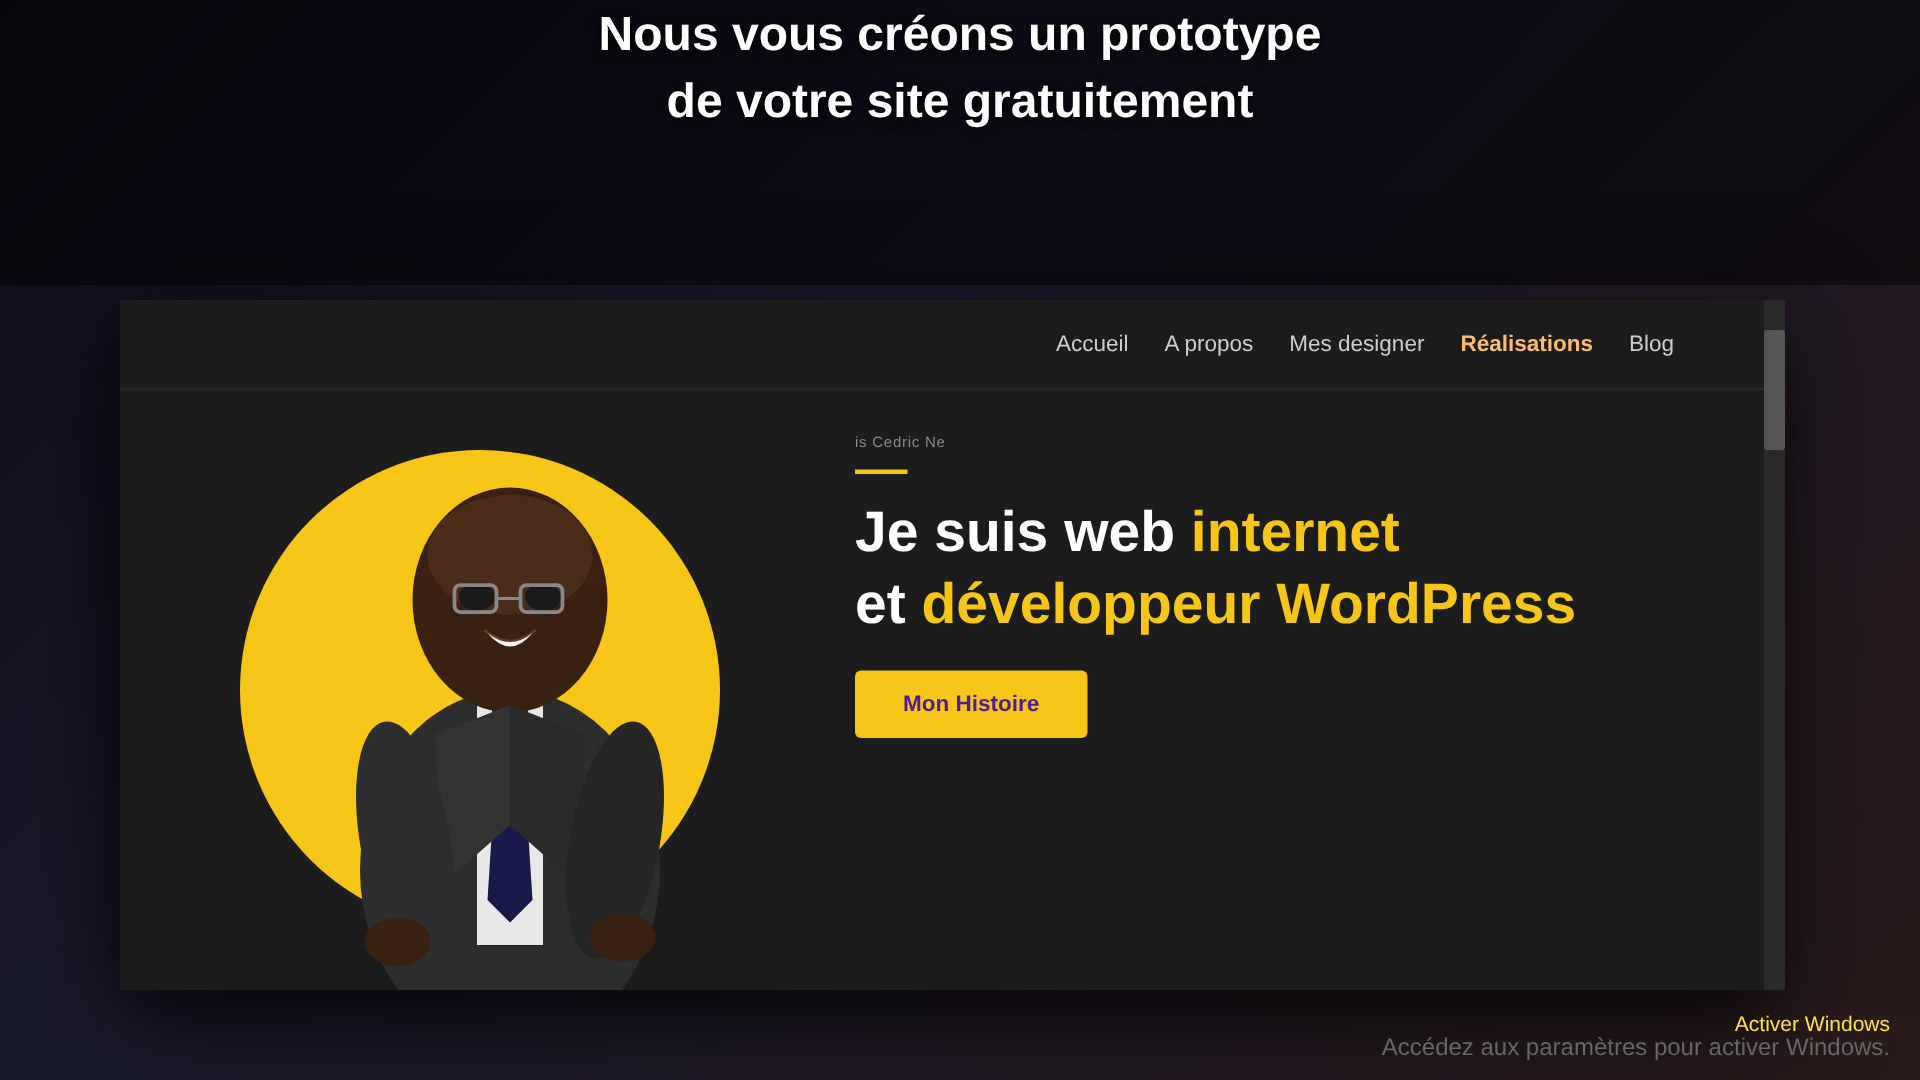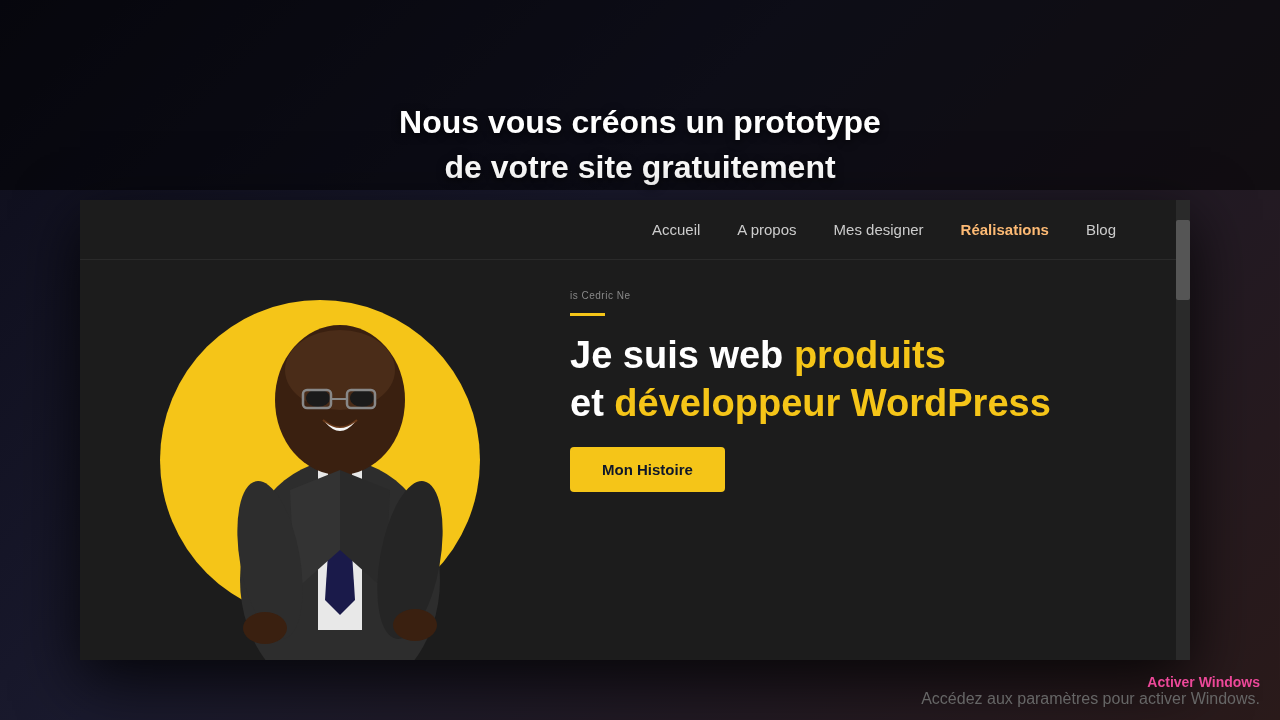--- a/index.html
+++ b/index.html
@@ -22,21 +22,21 @@
       z-index: 0;
     }
 
     
     .top-banner {
       position: relative;
       z-index: 2;
       width: 100%;
       height: 190px;
       display: flex;
-      align-items: flex-end;
+      align-items: flex-start;
       justify-content: center;
       background: rgba(0,0,0,0.5);
     }
 
     .banner-text {
       text-align: center;
       color: #ffffff;
       font-size: 32px;
       font-weight: 700;
       line-height: 1.4;
@@ -88,21 +88,21 @@
       display: flex;
       align-items: center;
       justify-content: flex-end;
       padding-right: 60px;
       z-index: 5;
       border-bottom: 1px solid #2a2a2a;
     }
 
     .nav-links {
       display: flex;
-      gap: 37px;
+      gap: 24px;
       align-items: flex-start;
     }
 
     .nav-link {
       color: #cccccc;
       font-size: 15px;
       font-weight: 400;
       cursor: pointer;
       text-decoration: none;
       transition: color 0.2s;
@@ -191,43 +191,43 @@
     .hero-description {
       font-size: 15px;
       color: #aaaaaa;
       line-height: 1.6;
       margin-bottom: 30px;
       max-width: 450px;
     }
 
     .btn-mon-histoire {
       background: #f5c518;
-      color: #0f172a;
+      color: #4c1d95;
       border: none;
       padding: 14px 32px;
       font-size: 15px;
       font-weight: 600;
       border-radius: 4px;
       cursor: pointer;
       transition: background 0.2s;
     }
 
     
     .windows-notice {
       position: absolute;
       bottom: 12px;
       right: 20px;
       z-index: 10;
       text-align: right;
     }
 
     .windows-notice-title {
-      color: #ec4899;
+      color: #fde047;
       font-size: 14px;
-      font-weight: 700;
+      font-weight: 400;
     }
 
     .windows-notice-sub {
       color: #666;
       font-size: 16px;
     }
 
     
     .nav-link.active-hover {
       color: #fdba74;
@@ -307,21 +307,21 @@
 
           <ellipse cx="275" cy="355" rx="22" ry="16" fill="#3a2010"></ellipse>
         </svg>
       </div>
     </div>
 
     <div class="hero-content">
       <div class="hero-subtitle-small">is Cedric Ne</div>
       <div class="hero-line"></div>
       <div class="hero-title">
-        <span>Je suis web </span><span class="highlight">produits</span><br>
+        <span>Je suis web </span><span class="highlight">internet</span><br>
         <span>et </span><span class="highlight">développeur WordPress</span>
       </div>
       <button class="btn-mon-histoire">Mon Histoire</button>
     </div>
 
   </div>
 
 </div>
 
 <div class="windows-notice">

